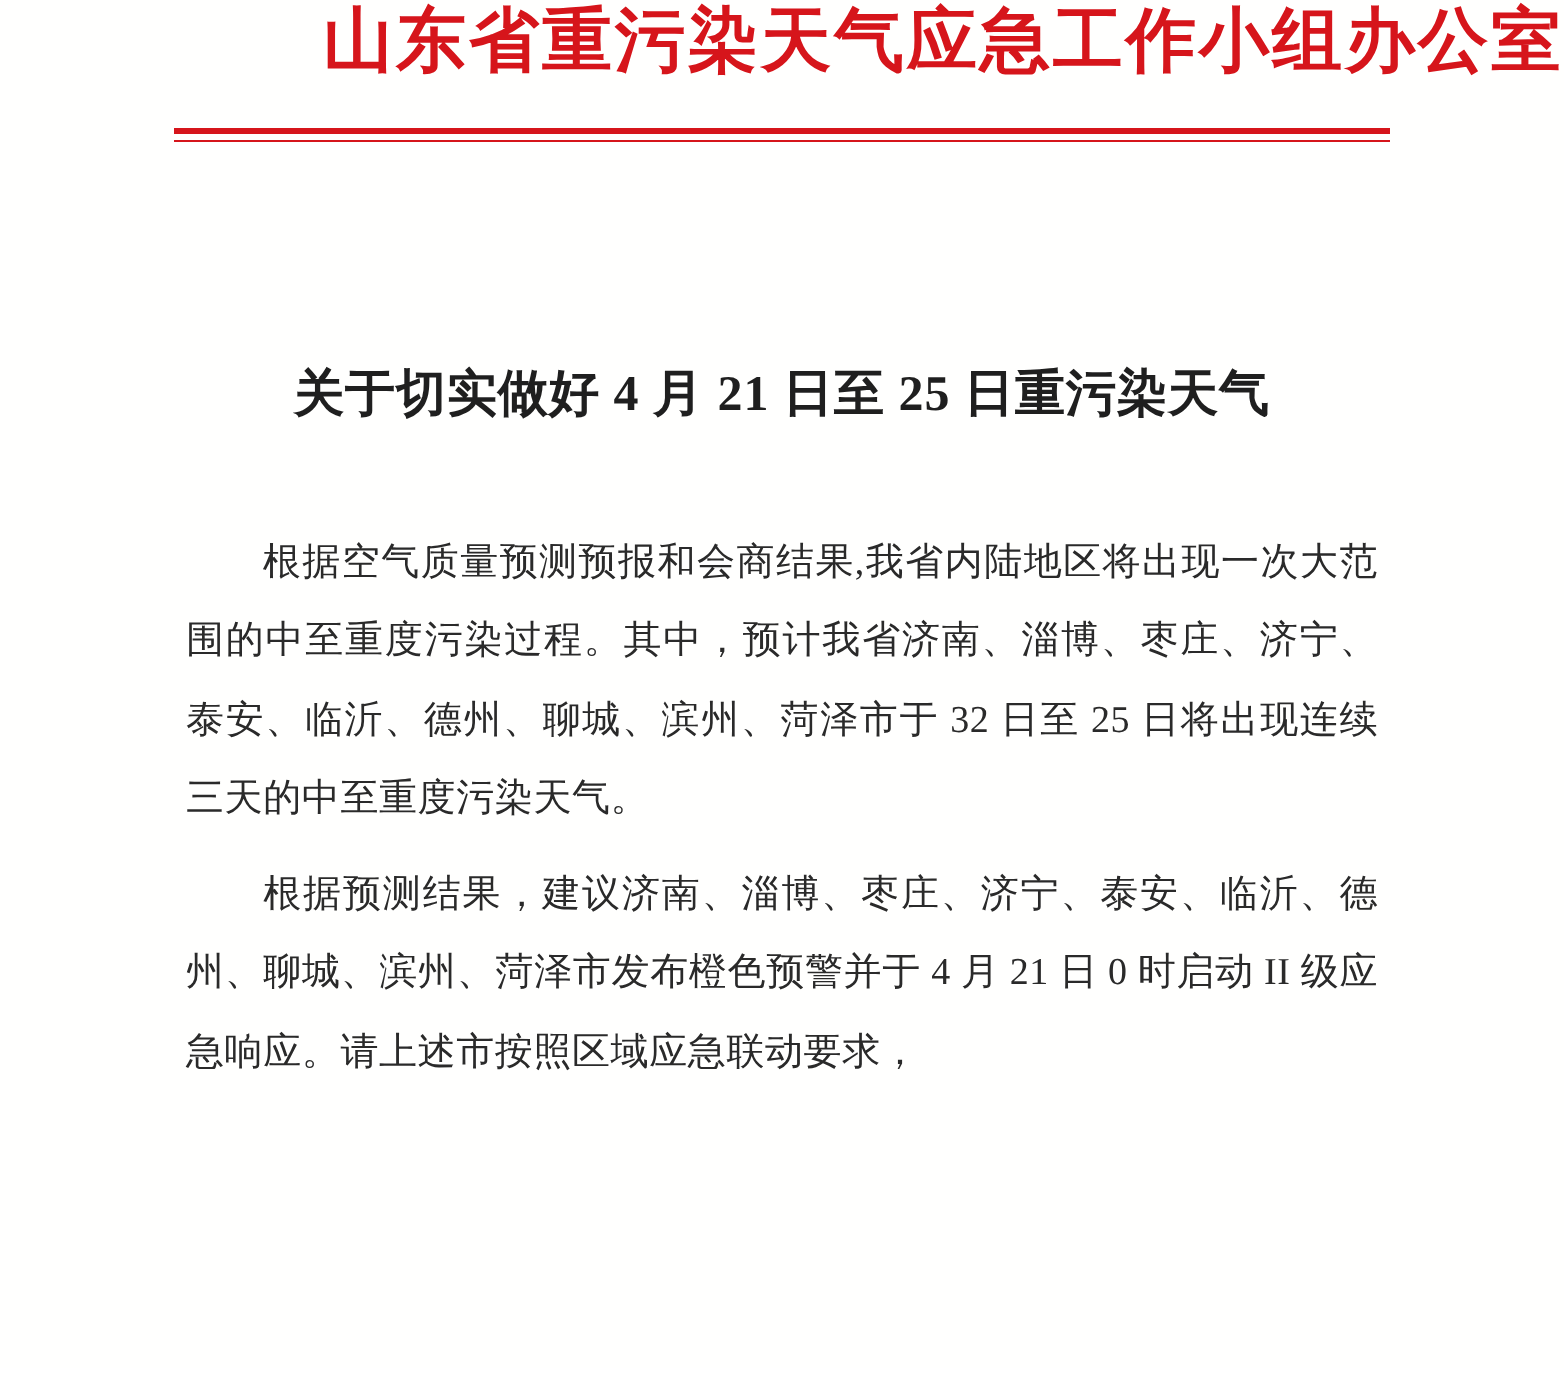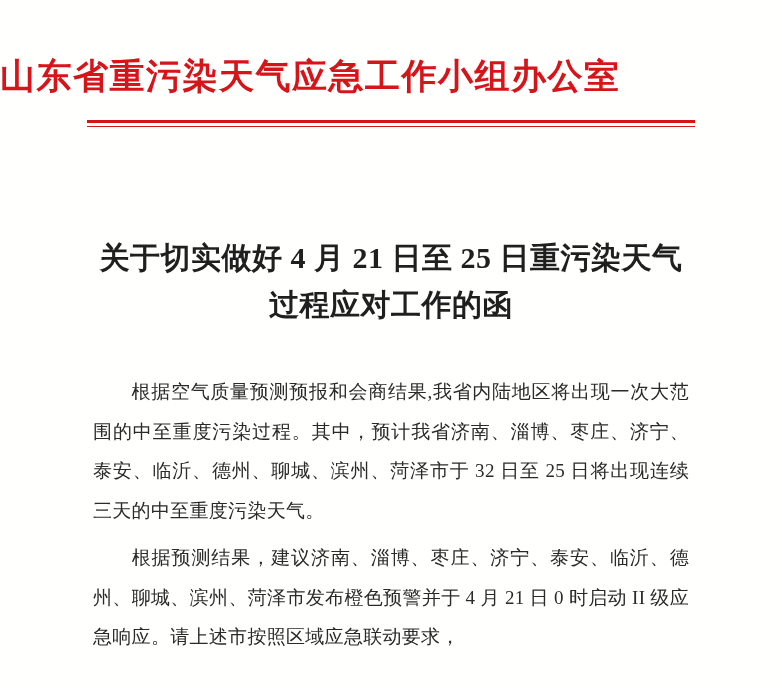--- a/index.html
+++ b/index.html
@@ -17,22 +17,21 @@
   .page {
     position: relative;
     width: 782px;
     height: 688px;
     background: #fffffe;
     box-sizing: border-box;
   }
 
   
   .letterhead {
-    padding-top: 56px;
-    text-align: left;
+    text-align: right;
   }
   .letterhead-title {
     color: #d6151b;
     font-size: 35px;
     font-weight: bold;
     letter-spacing: 1.5px;
     font-family: "Liberation Serif", "DejaVu Serif", serif;
     line-height: 1.2;
     white-space: nowrap;
   }
@@ -50,21 +49,21 @@
   .rule-thin {
     height: 1px;
     background: #d6151b;
   }
 
   
   .doc-title {
     margin: 108px auto 0 auto;
     width: 584px;
     text-align: center;
-    font-size: 30px;
+    font-size: 25px;
     font-weight: bold;
     color: #1f1f1f;
     line-height: 1.55;
     letter-spacing: 0.5px;
   }
   .doc-title .line2 {
     display: block;
   }
 
   
@@ -109,21 +108,20 @@
     <div class="letterhead-title">山东省重污染天气应急工作小组办公室</div>
     <div class="rule-wrap">
       <div class="rule-thick"></div>
       <div class="rule-gap"></div>
       <div class="rule-thin"></div>
     </div>
   </div>
 
   <div class="doc-title">
     <span class="line1">关于切实做好 4 月 21 日至 25 日重污染天气</span>
-    <span class="line2">过程应对工作的函</span>
   </div>
 
   <div class="body-block">
 
     <div class="para">
       <span class="indent"></span><span>根据空气质量预测预报和会商结果,我省内陆地区将出现一次大范围的中至重度污染过程。其中，预计我省济南、淄博、枣庄、济宁、泰安、临沂、德州、聊城、滨州、菏泽市于 32 日至 25 日将出现连续三天的中至重度污染天气。</span>
     </div>
 
     <div class="para">
       <span class="indent"></span><span>根据预测结果，建议济南、淄博、枣庄、济宁、泰安、临沂、德州、聊城、滨州、菏泽市发布橙色预警并于 4 月 21 日 0 时启动 II 级应急响应。请上述市按照区域应急联动要求，</span>

